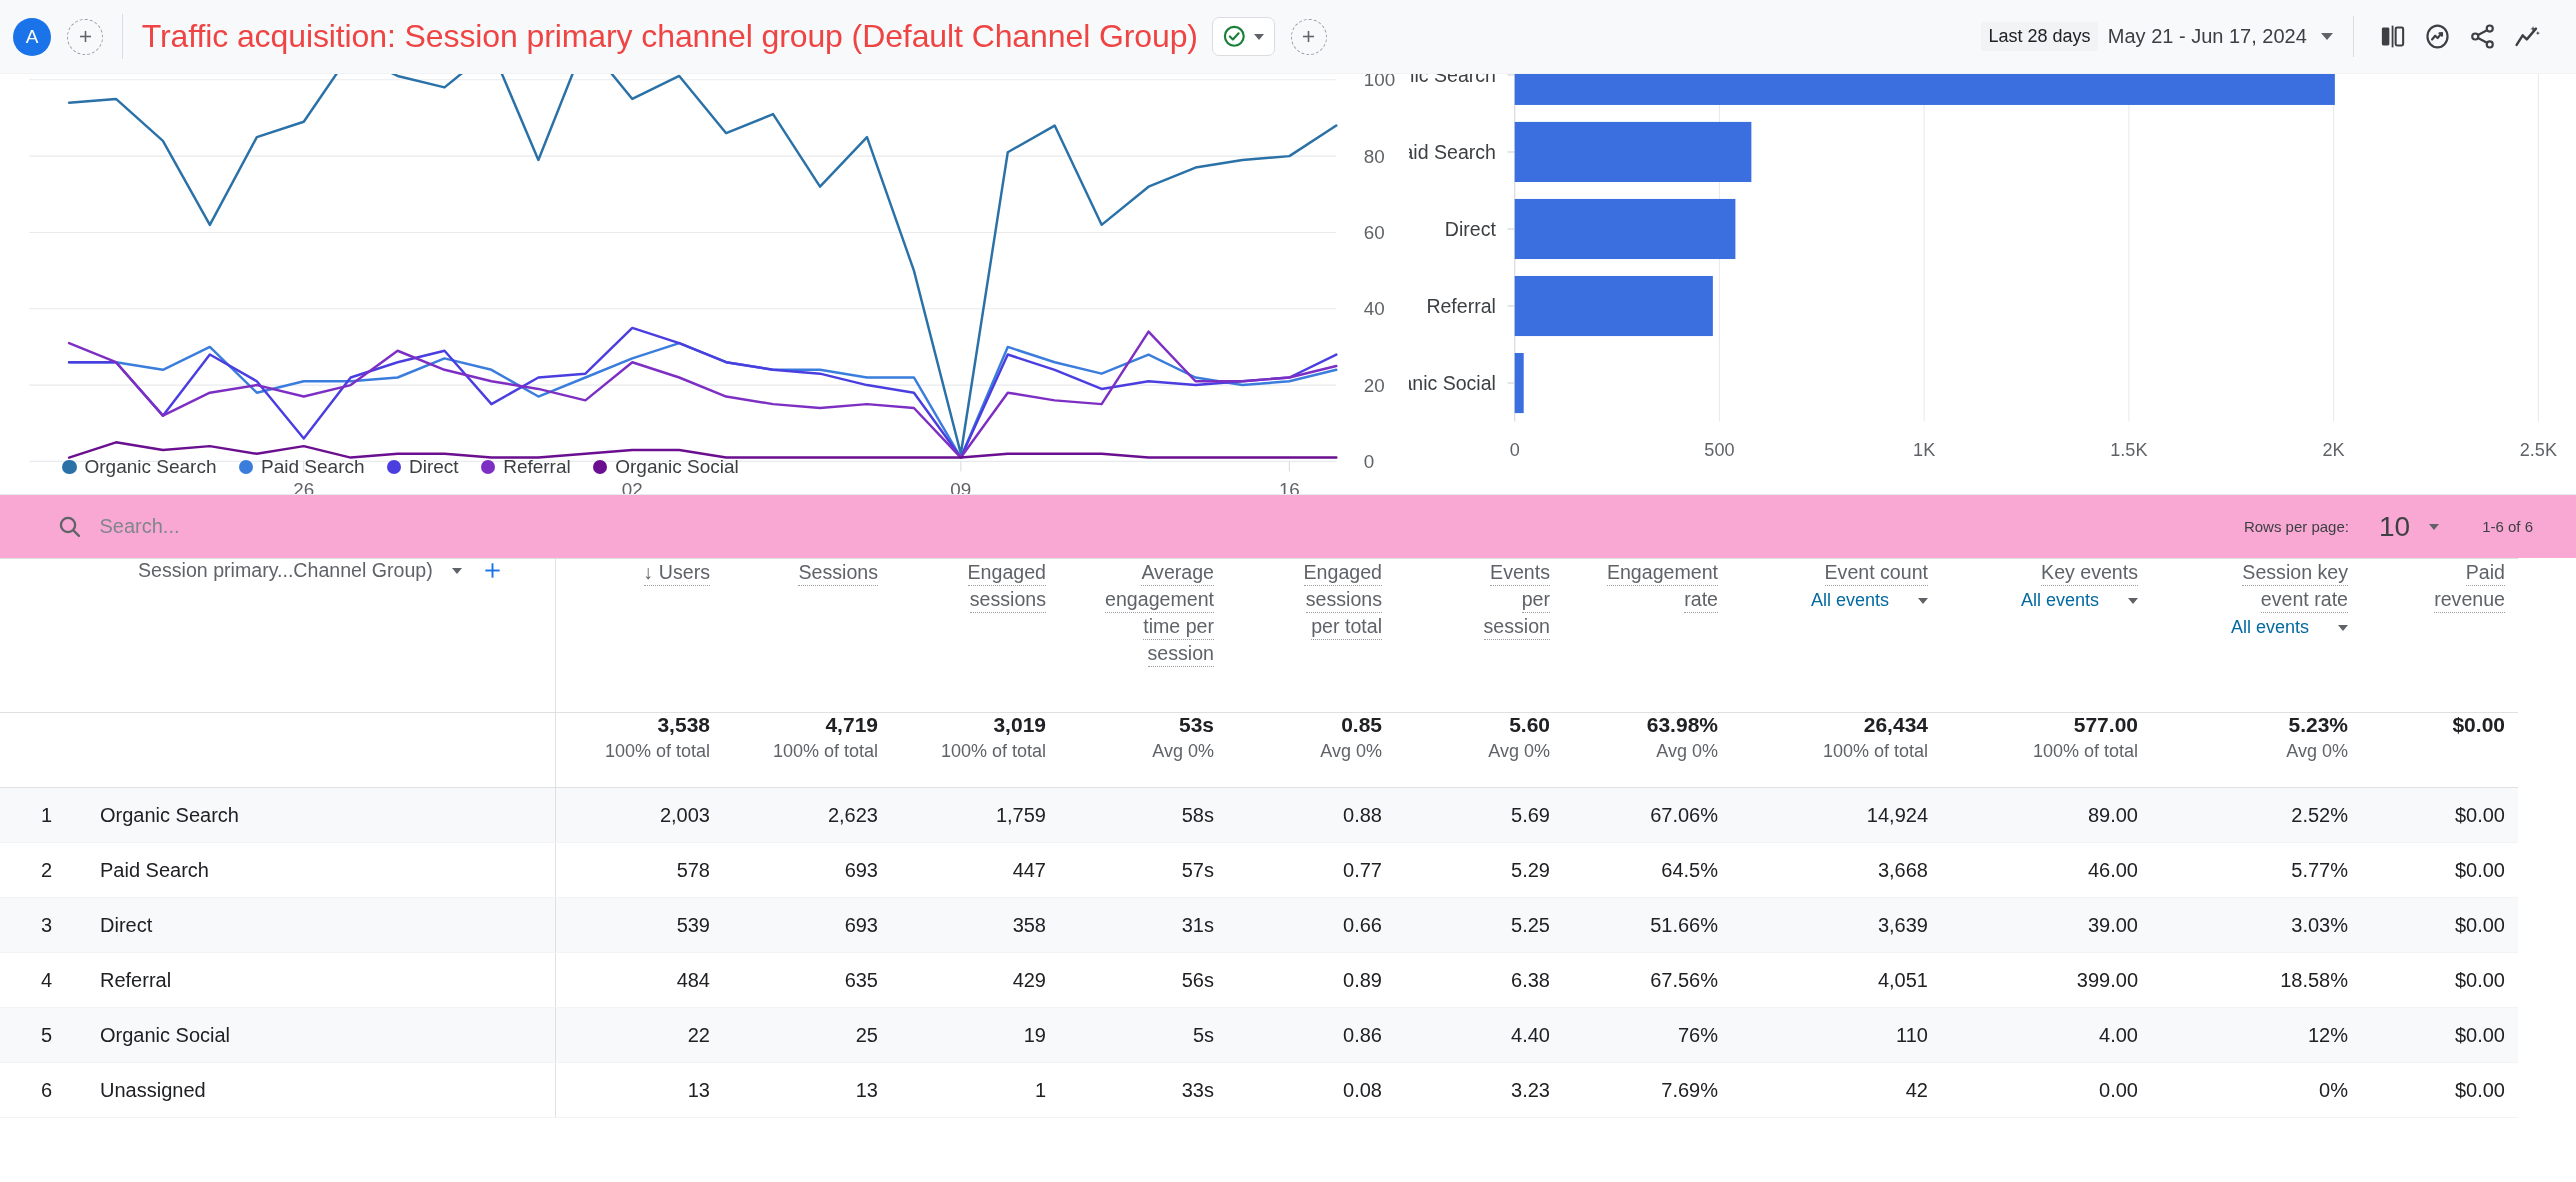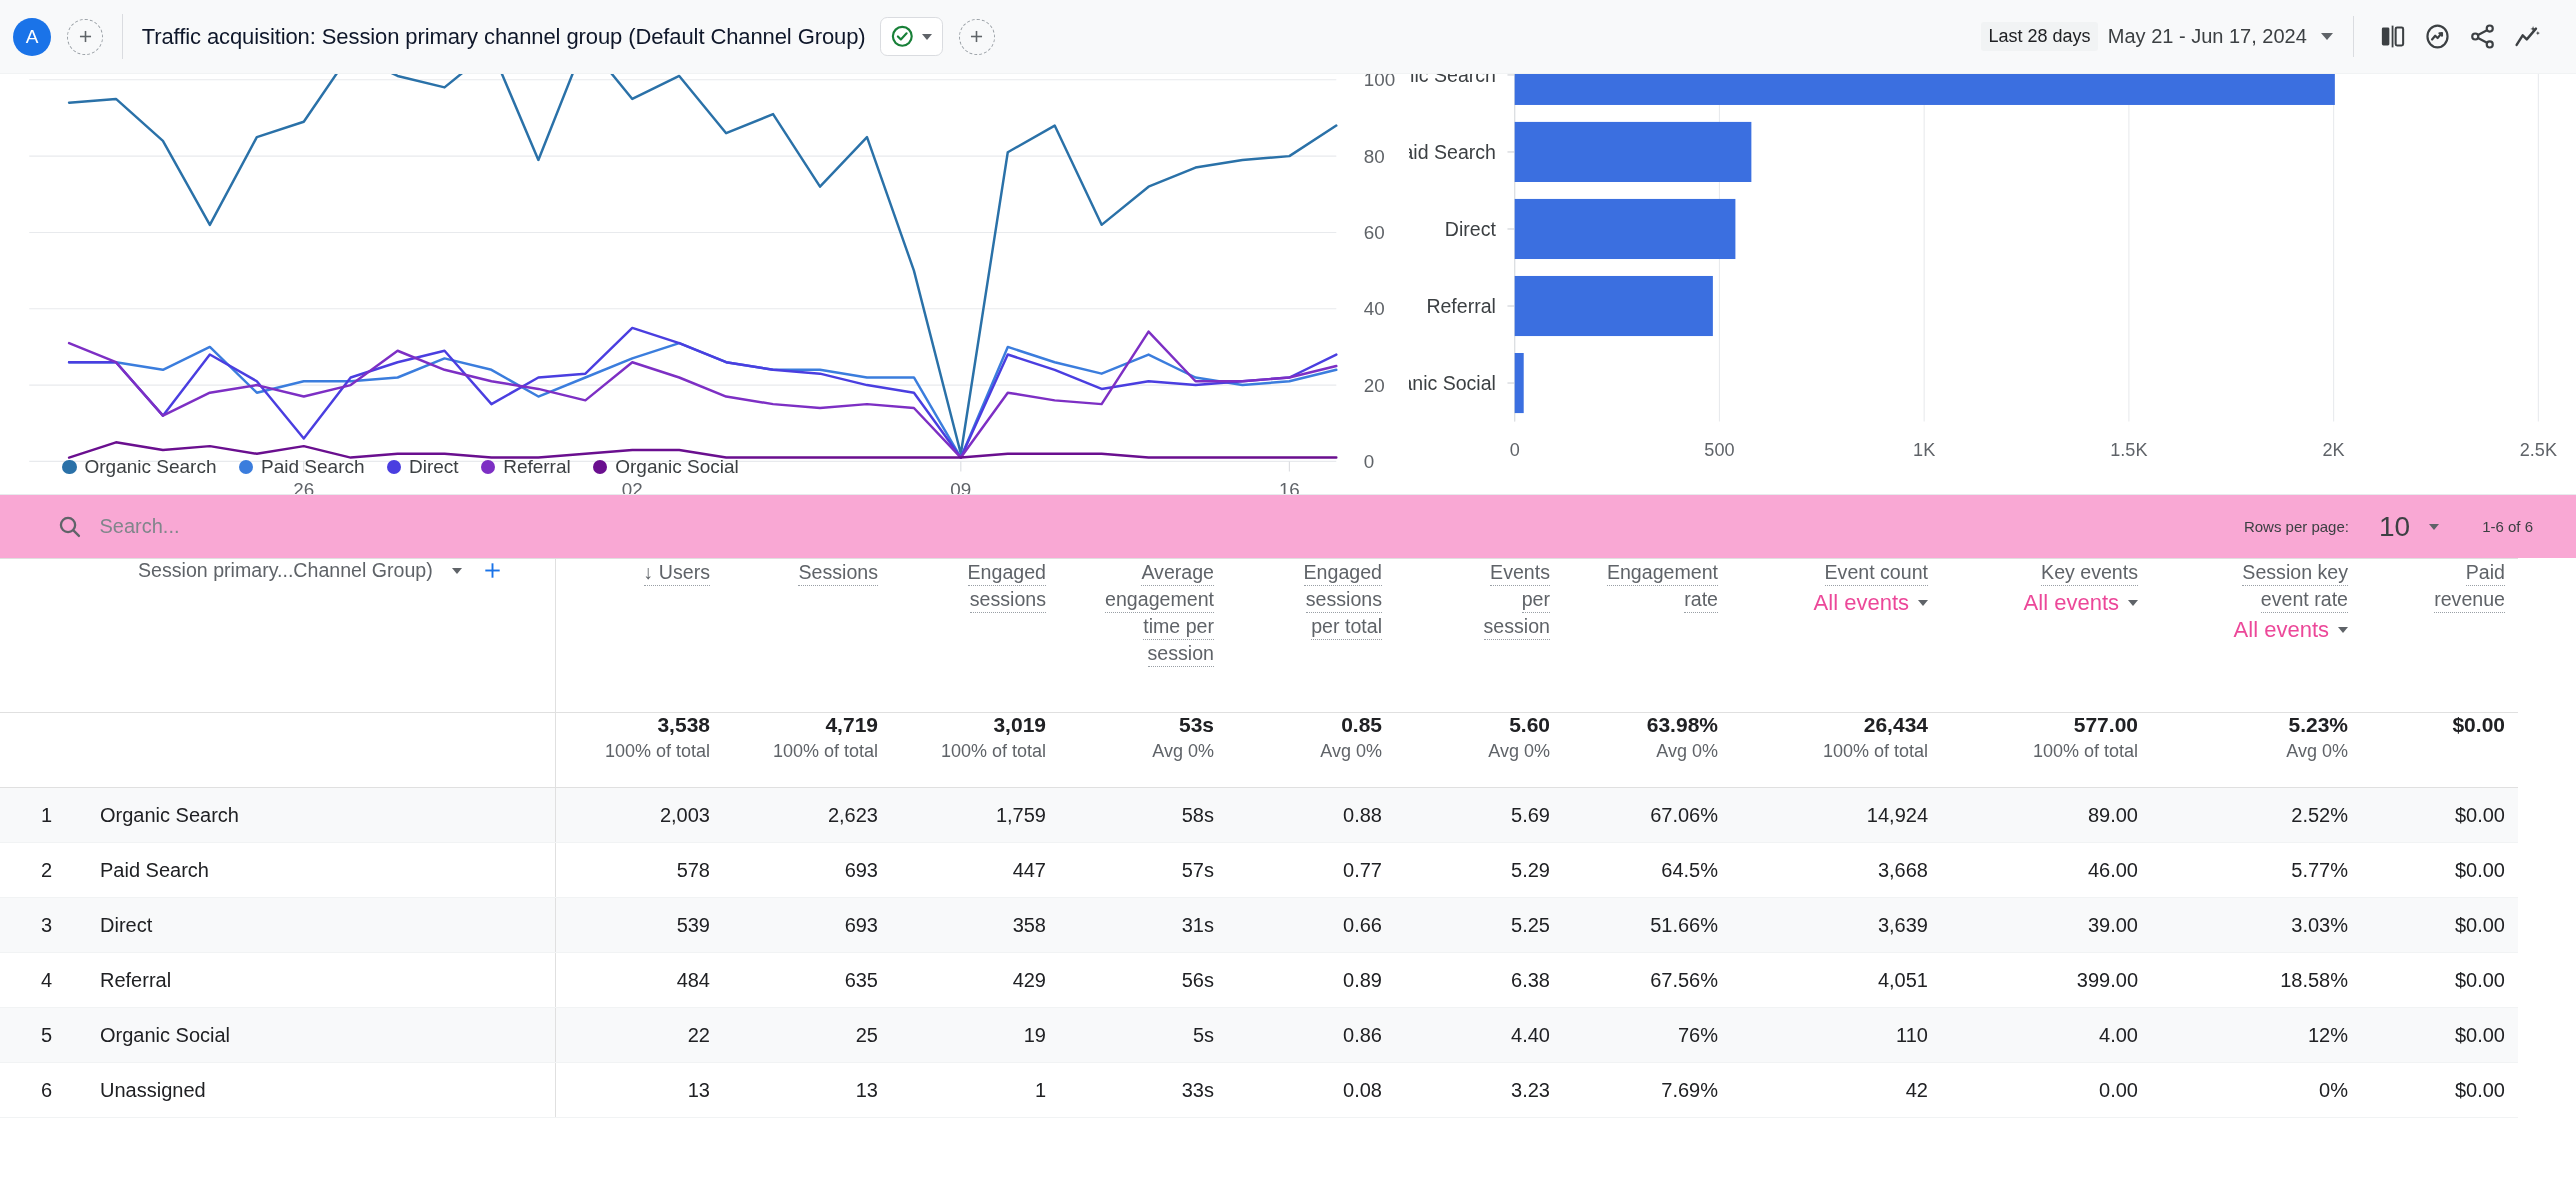--- a/index.html
+++ b/index.html
@@ -31,21 +31,21 @@
     width: 36px; height: 36px; border-radius: 50%;
     border: 1.4px dashed #9aa0a6;
     display: flex; align-items: center; justify-content: center;
     margin-left: 16px; flex: 0 0 auto; color: #5f6368;
   }
   .dashed-circle svg { display:block; }
   .vdiv {
     width: 0.7px; height: 45px; background: #dadce0; margin: 0 19px; flex:0 0 auto;
   }
   .page-title {
-    font-size: 22px; color: #0f172a; font-weight: 400;
+    font-size: 32px; color: #ef4444; font-weight: 400;
     white-space: nowrap; letter-spacing: -0.1px;
   }
   .status-chip {
     margin-left: 14.5px; height: 39px; border: 0.7px solid #dadce0;
     border-radius: 7.2px; display: flex; align-items: center; gap: 7.2px;
     padding: 0 10px 0 8.7px; background: #fff; flex:0 0 auto;
   }
   .caret {
     width:0;height:0;border-left:6.5px solid transparent;border-right:6.5px solid transparent;
     border-top:7.2px solid #5f6368;
@@ -166,22 +166,22 @@
   .metric-lines {
     display: flex; flex-direction: column; align-items: flex-end; gap: 0px;
     padding-right: 13px;
   }
   .metric-word {
     font-size: 19.6px; color: #5f6368; line-height: 26px;
     border-bottom: 1.4px dotted #9aa0a6; display:inline-block;
     white-space: nowrap;
   }
   .metric-sub {
-    font-size: 22px; color: #ec4899; display:flex; align-items:center;
-    gap: 9px; margin-top: 4.3px; white-space: nowrap;
+    font-size: 18px; color: #0369a1; display:flex; align-items:center;
+    gap: 29px; margin-top: 4.3px; white-space: nowrap;
   }
   .sort-arrow { color:#5f6368; font-size:19.6px; }
 
   .tot-row td {
     height: 75px;
     border-bottom: 0.7px solid #e0e0e0;
     padding-top: 10px;
   }
   .tot-dim { border-right: 0.7px solid #e0e0e0; }
   .tot-val {

